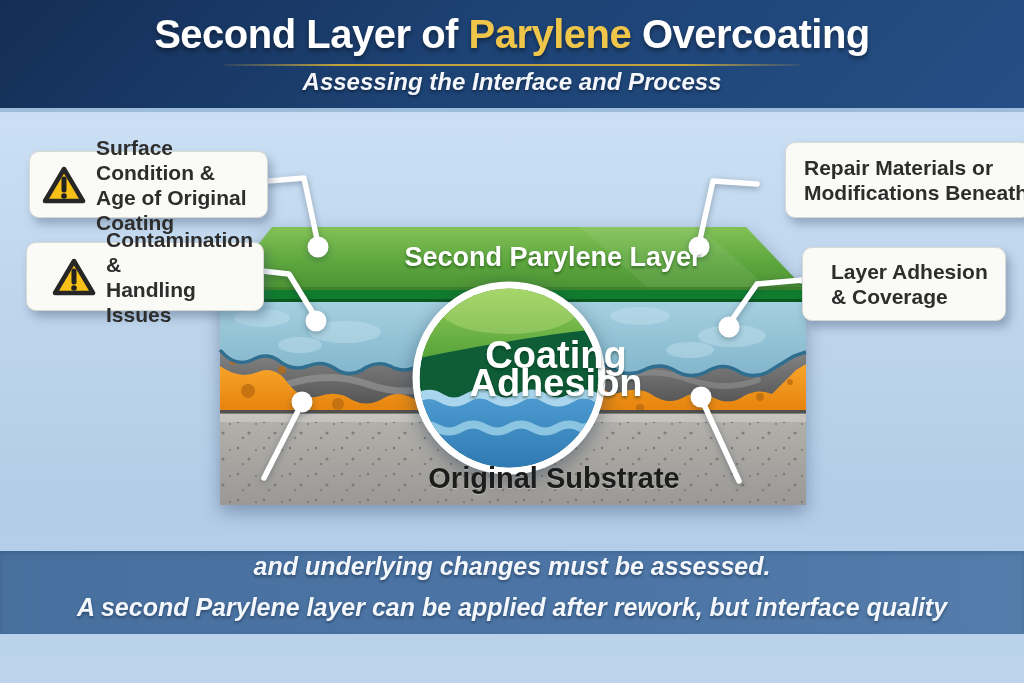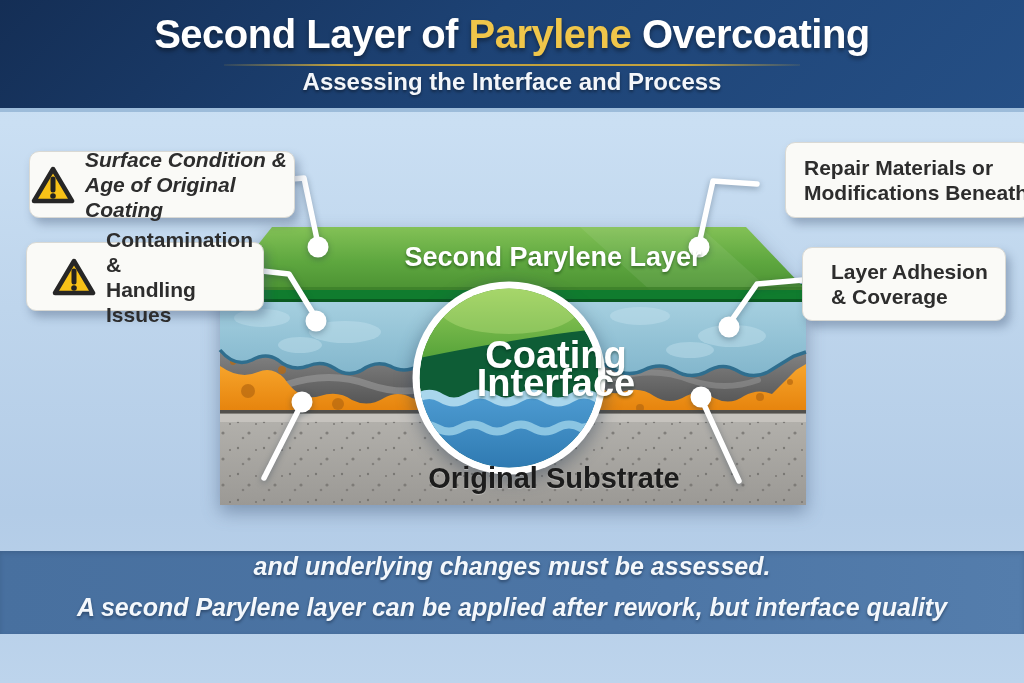--- a/index.html
+++ b/index.html
@@ -11,31 +11,31 @@
   #banner{position:absolute;left:0;top:0;width:1024px;height:108px;
           background:linear-gradient(135deg,#142e55 0%,#1d4274 45%,#254f85 100%);
           border-bottom:4px solid #9dbcda;}
   #title-line{position:absolute;left:0;top:12px;width:100%;text-align:center;
               font-size:40px;font-weight:bold;color:#ffffff;letter-spacing:-0.5px;
               text-shadow:0 3px 4px rgba(0,0,0,.4);}
   #title-line .hl{color:#f0c64a;}
   #title-rule{position:absolute;left:224px;top:64px;width:576px;height:2px;
               background:linear-gradient(90deg,rgba(190,160,60,.1),#c3a23e 20%,#c3a23e 80%,rgba(190,160,60,.1));}
   #subtitle{position:absolute;left:0;top:68px;width:100%;text-align:center;
-            font-size:24px;font-weight:bold;color:#f3f6fa;
+            font-size:24px;font-weight:bold;font-style:italic;color:#f3f6fa;
             text-shadow:0 2px 3px rgba(0,0,0,.4);}
 
   
   .callout-box{position:absolute;background:#fafaf7;border:1px solid #d9d9d4;border-radius:10px;
                box-shadow:4px 6px 10px rgba(50,70,100,.35);display:flex;align-items:center;
                box-sizing:border-box;}
   .callout-text{font-size:21px;font-weight:bold;color:#2d2d2d;line-height:25px;}
   .warn-icon{flex:0 0 auto;margin-right:10px;}
 
-  #box-surface{left:29px;top:151px;width:266px;height:67px;padding-left:1px;font-style:italic;}
+  #box-surface{left:29px;top:151px;width:239px;height:67px;padding-left:12px;}
   #box-contamination{left:26px;top:242px;width:238px;height:69px;padding-left:25px;}
   #box-repair{left:785px;top:142px;width:246px;height:76px;padding-left:18px;}
   #box-adhesion{left:802px;top:247px;width:204px;height:74px;padding-left:28px;}
 
   
   .diagram-label{position:absolute;transform:translateX(-50%);white-space:nowrap;text-align:center;margin-left:47px;}
   #lbl-second-layer{left:506px;top:242px;font-size:27px;font-weight:bold;color:#ffffff;
                     text-shadow:0 2px 3px rgba(0,40,0,.45);}
   #lbl-interface{left:509px;top:341px;font-size:38px;font-weight:bold;color:#ffffff;line-height:28px;
                  text-shadow:0 2px 3px rgba(0,30,20,.45);}
@@ -226,21 +226,21 @@
   <div id="box-adhesion" class="callout-box">
     <div class="callout-text">
       <div>Layer Adhesion</div>
       <div>&amp; Coverage</div>
     </div>
   </div>
 
   <div id="lbl-second-layer" class="diagram-label">Second Parylene Layer</div>
   <div id="lbl-interface" class="diagram-label">
     <div>Coating</div>
-    <div>Interface</div>
+    <div>Adhesion</div>
   </div>
   <div id="lbl-substrate" class="diagram-label">Original Substrate</div>
 
   <div id="footer-band">
     <div class="footer-line">and underlying changes must be assessed.</div>
     <div class="footer-line pad">A second Parylene layer can be applied after rework, but interface quality</div>
   </div>
 
 </div>
 

